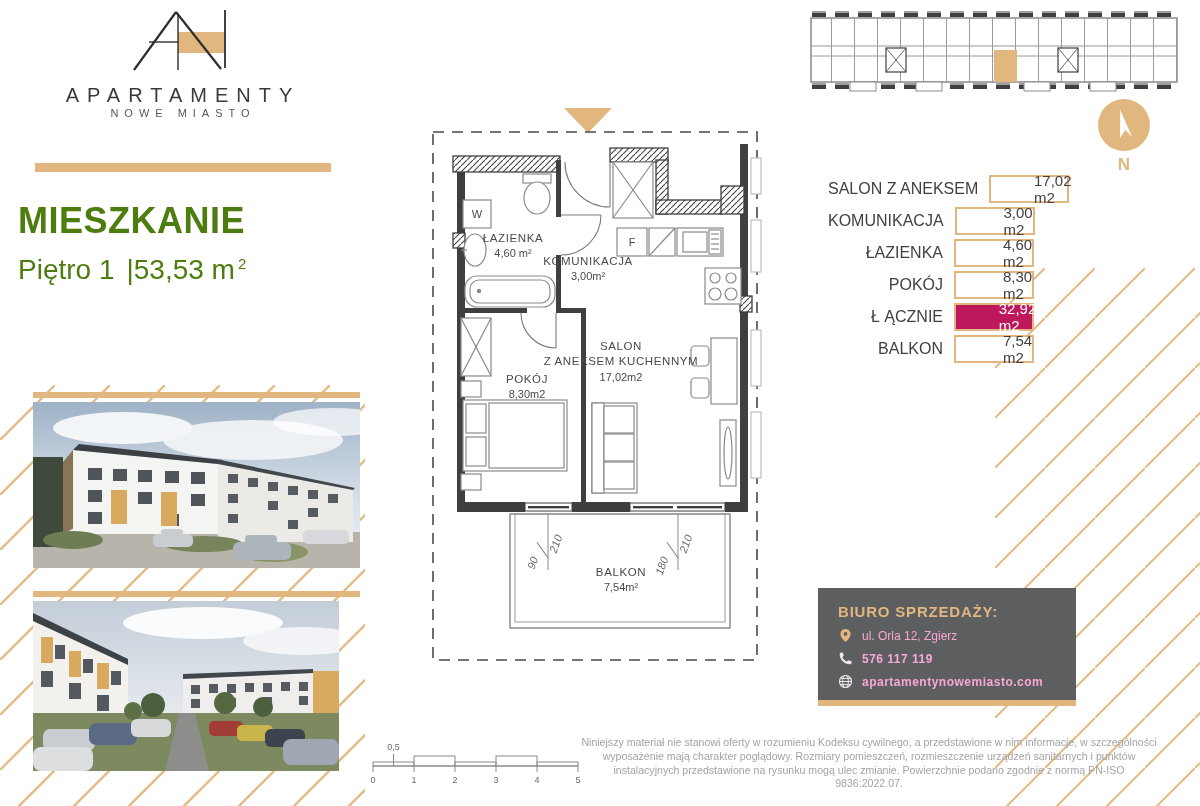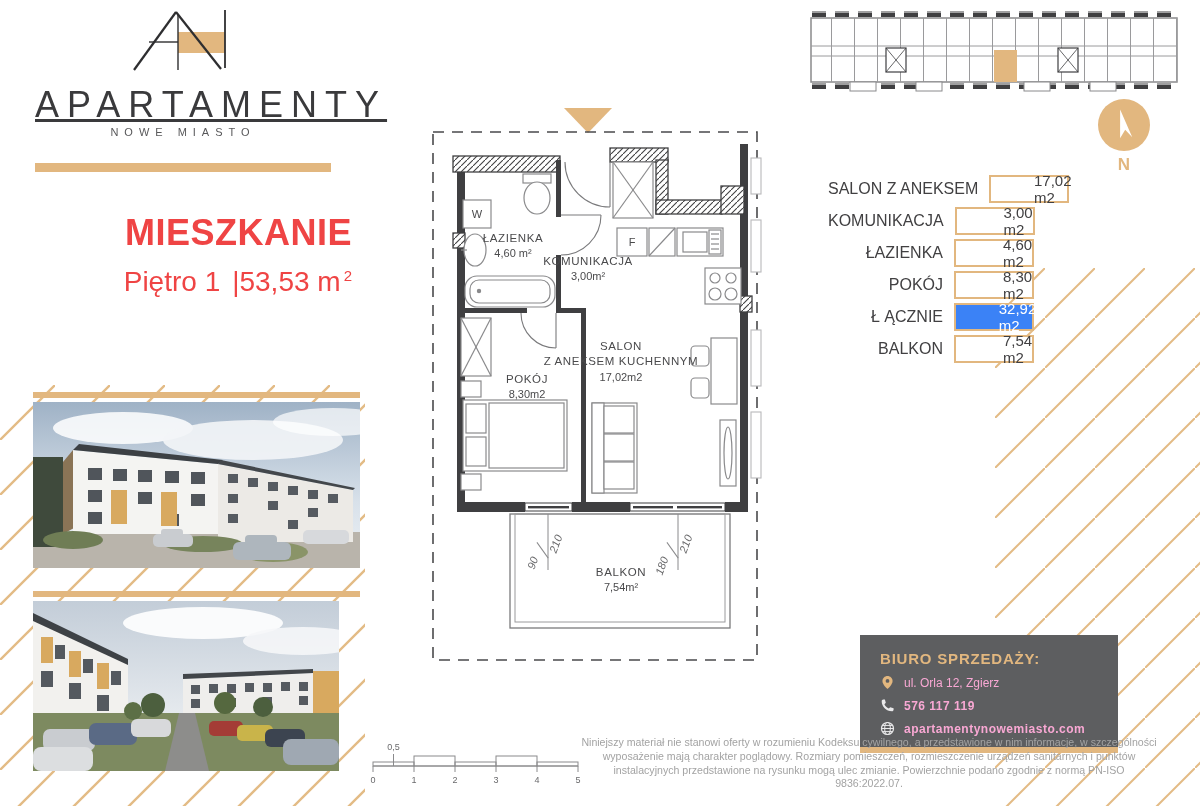--- a/index.html
+++ b/index.html
@@ -3,27 +3,27 @@
 <meta charset="utf-8">
 <style>
   * { margin:0; padding:0; box-sizing:border-box; }
   html,body { width:1200px; height:806px; }
   body { position:relative; background:#fff; font-family:"Liberation Sans",sans-serif; overflow:hidden; color:#3f3f41; }
 
   .abs { position:absolute; }
 
   
   .logo { left:35px; top:8px; width:296px; text-align:center; }
-  .brand-name { font-size:36px; letter-spacing:8px; color:#3a3a3c; font-weight:400; margin-top:8px; white-space:nowrap;text-decoration:underline; }
+  .brand-name { font-size:20px; letter-spacing:8px; color:#3a3a3c; font-weight:400; margin-top:8px; white-space:nowrap; }
   .brand-sub { font-size:11px; letter-spacing:6px; color:#58585a; }
   .gold-bar { background:#e2b77f; }
   .bar-logo { left:35px; top:163px; width:296px; height:9px; }
 
   
-  .listing { left:18px; top:212px; width:334px; text-align:right; color:#ef4444; }
+  .listing { left:18px; top:200px; width:334px; text-align:left; color:#4d7c0f; }
   .listing-title { font-size:36px; font-weight:600; letter-spacing:.5px; }
   .listing-unit { font-size:35px; font-weight:500; margin-top:9px; }
   .listing-floor { font-size:28px; font-weight:400; margin-top:12px; }
   .listing-floor sup { font-size:15px; vertical-align:super; margin-left:3px; }
   .gapped { margin-right:12px; }
 
   
   .diag-left { left:0; top:385px; width:365px; height:421px; }
   .diag-right { left:995px; top:268px; width:205px; height:538px; }
 
@@ -47,24 +47,24 @@
   
   .overview { left:808px; top:6px; width:372px; height:92px; }
   .compass { left:1094px; top:96px; width:60px; height:80px; }
 
   
   .areas { left:828px; top:175px; width:206px; }
   .areas-row { display:flex; align-items:center; margin-bottom:4px; }
   .areas-label { flex:1; text-align:right; padding-right:11px; font-size:16px; color:#414042; white-space:nowrap; }
   .areas-value { width:80px; height:28px; border:2px solid #e2b77f; display:flex; align-items:center; justify-content:center;
     font-size:15px; color:#414042; background:#fff;padding-left:47px; }
-  .areas-row.highlight .areas-value { background:#3b82f6; color:#fff; }
-
-  
-  .office { left:860px; top:588px; width:258px; height:118px; background:#5d5e60; padding:15px 10px 0 20px;margin-top:47px; }
+  .areas-row.highlight .areas-value { background:#be185d; color:#fff; }
+
+  
+  .office { left:818px; top:588px; width:258px; height:118px; background:#5d5e60; padding:15px 10px 0 20px; }
   .office-title { color:#e2b77f; font-weight:bold; font-size:15px; letter-spacing:.8px; }
   .office-item { display:flex; align-items:center; gap:9px; margin-top:8px; color:#f9a8d4; font-size:12px; }
   .office-item.strong { font-weight:bold; letter-spacing:.5px; }
   .office-strip { position:absolute; left:0; bottom:0; width:100%; height:6px; background:#e2b77f; }
   .office-icon { width:15px; height:15px; flex:0 0 15px; }
 
   
   .scalebar { left:363px; top:735px; width:230px; height:56px; }
   .scalebar text { font-family:"Liberation Sans",sans-serif; font-size:9px; fill:#6a6a6c; }
   .disclaimer { left:580px; top:736px; width:578px; font-size:10.6px; line-height:13.8px; color:#a3a3a3; text-align:center; }

